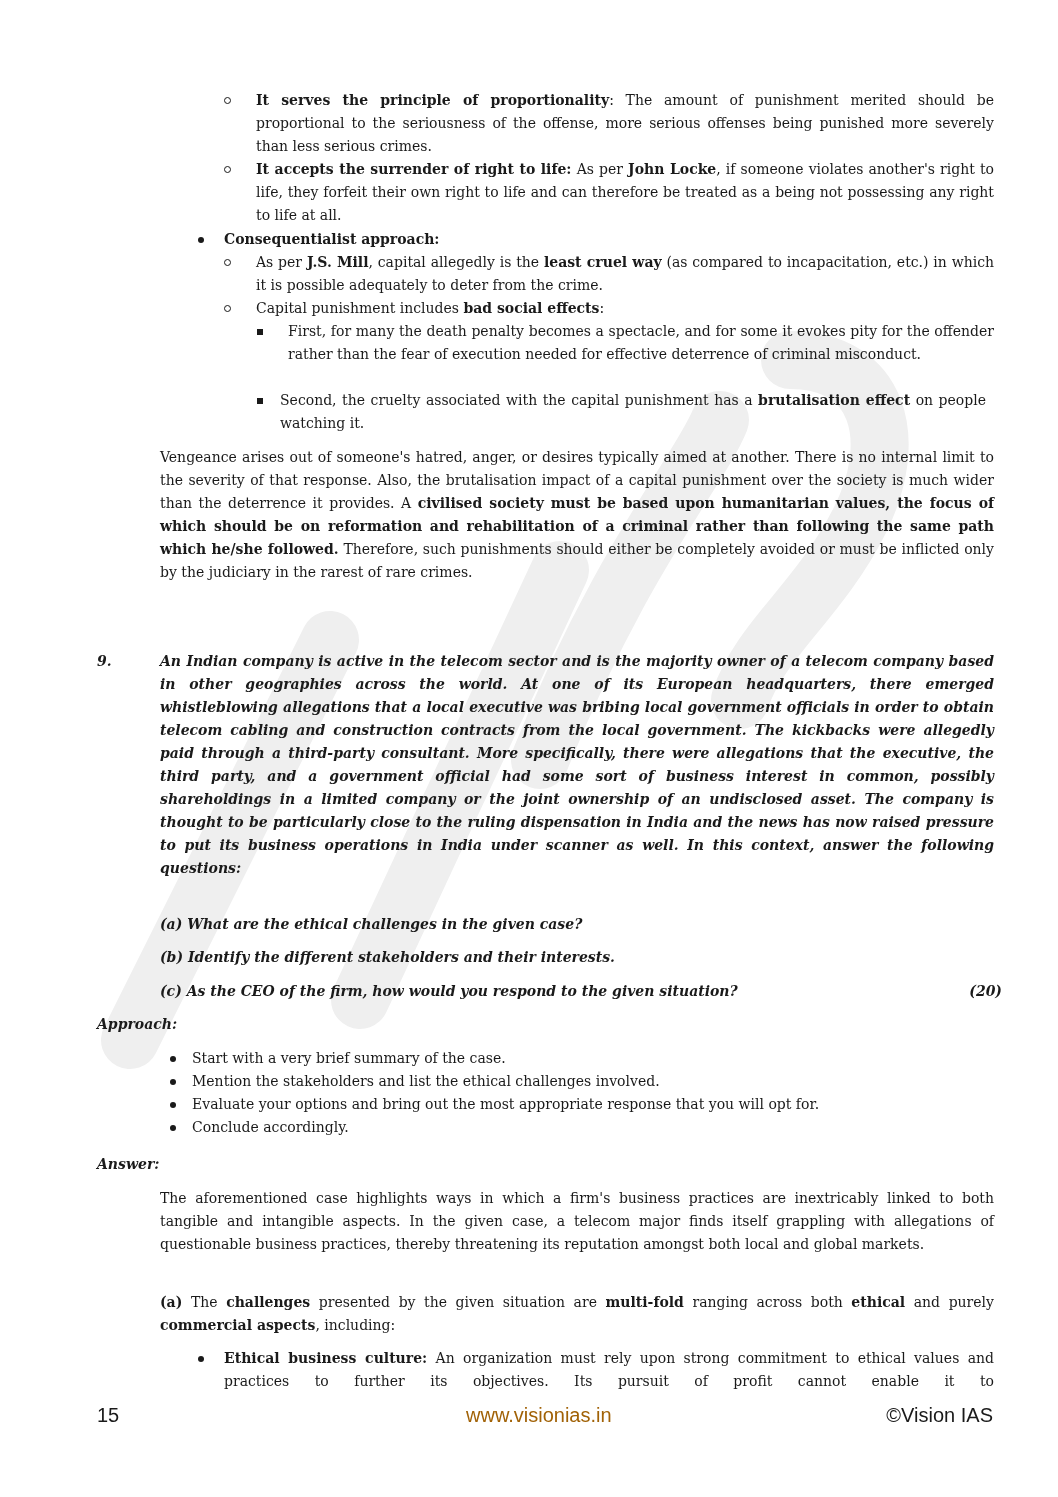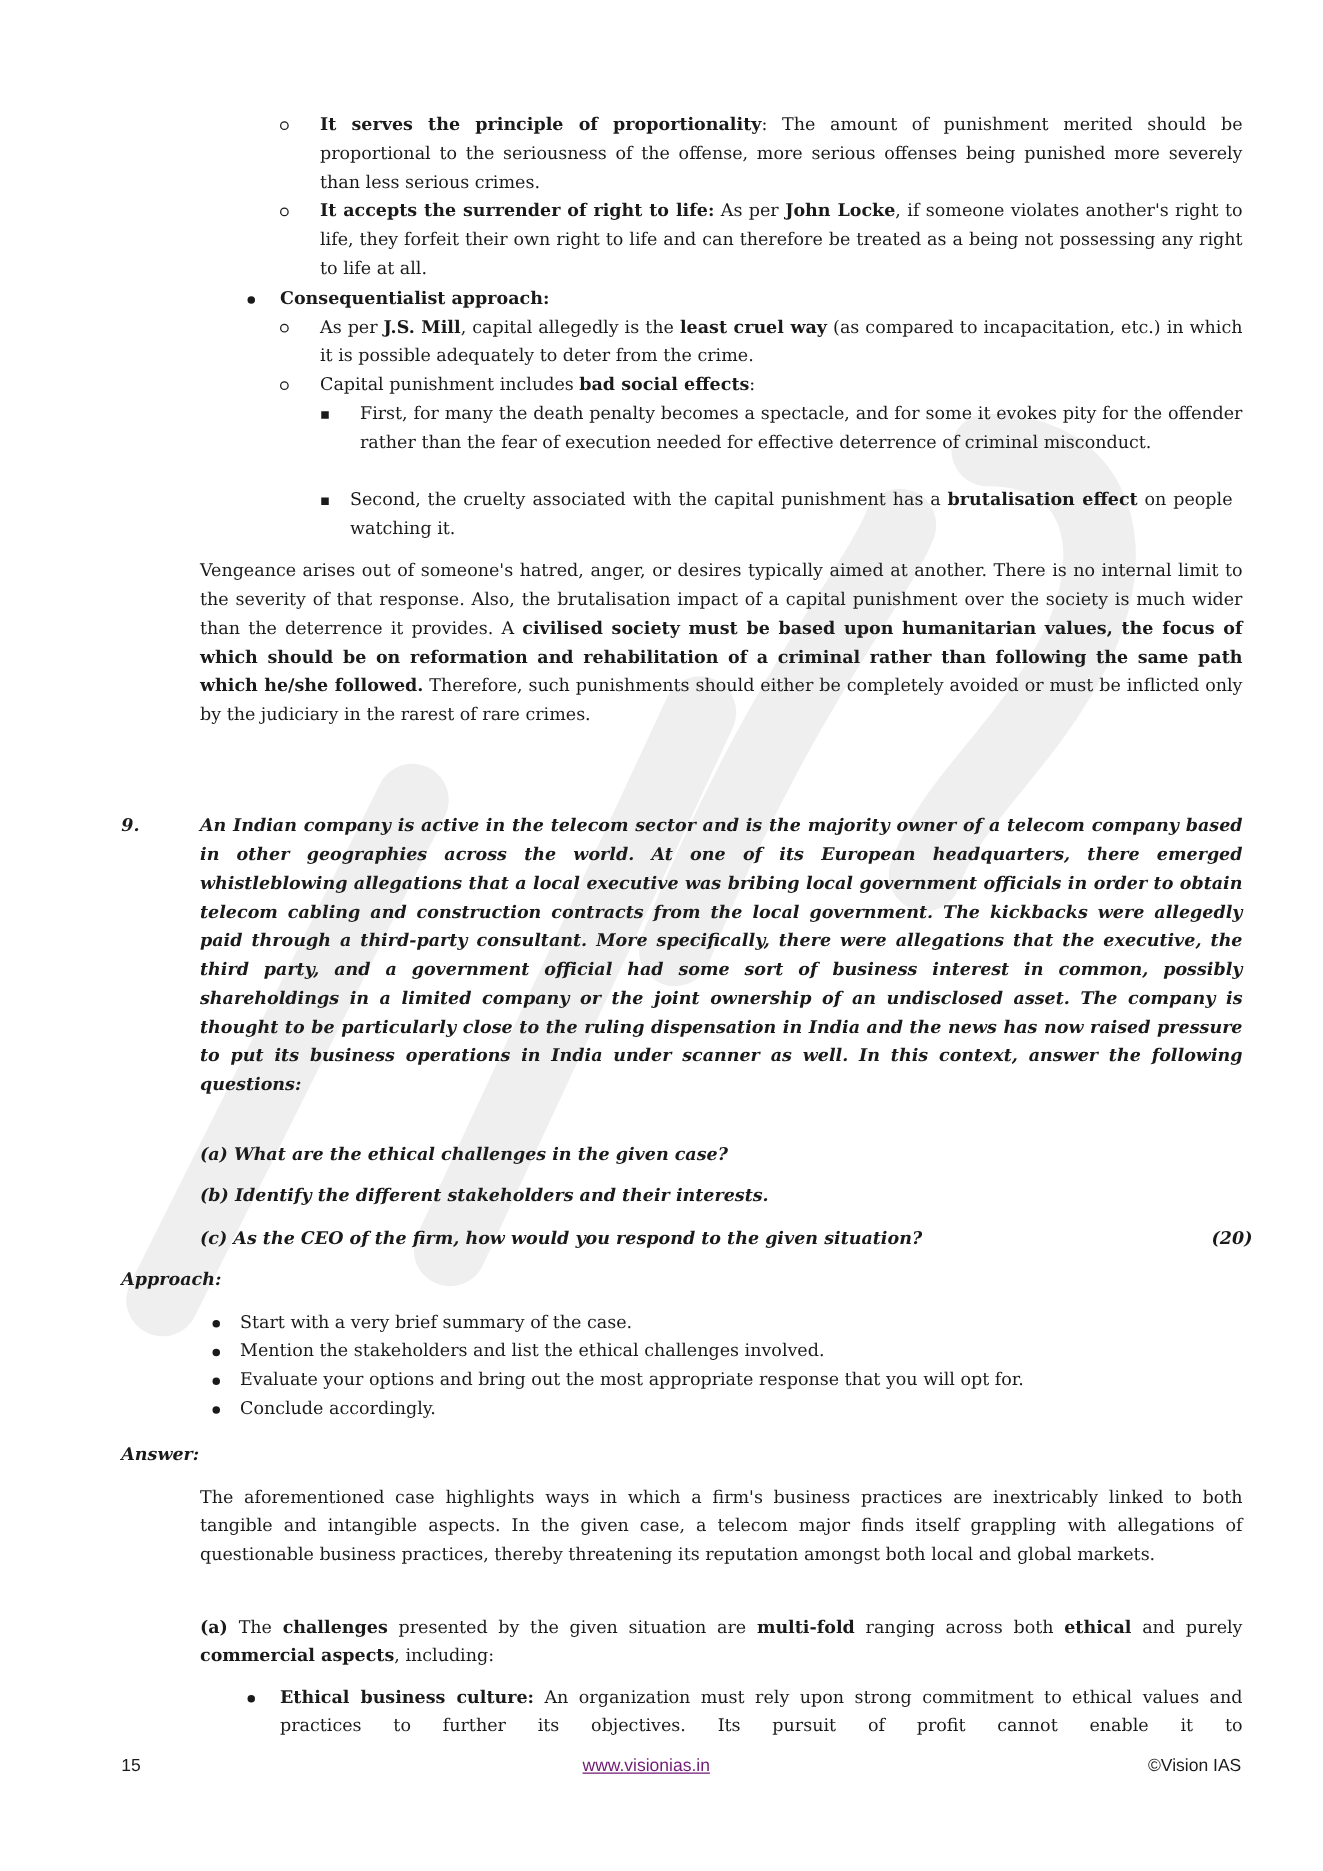--- a/index.html
+++ b/index.html
@@ -8,22 +8,22 @@
       font-family: "DejaVu Serif", "Liberation Serif", serif; color: #1a1a1a;
     }
     .wm { position: absolute; left: 0; top: 0; width: 1058px; height: 1497px; pointer-events: none; z-index: 0; }
     .page { position: absolute; left: 0; top: 0; width: 1058px; height: 1497px; z-index: 1; }
     .p { position: absolute; font-size: 14px; line-height: 23px; text-align: justify; text-align-last: auto; }
     .b { font-weight: bold; }
     .sq { position: absolute; width: 6px; height: 6px; background: #1a1a1a; }
     .dot { position: absolute; width: 6px; height: 6px; border-radius: 50%; background: #1a1a1a; }
     .circ { position: absolute; width: 7px; height: 7px; border-radius: 50%; border: 1.3px solid #1a1a1a; box-sizing: border-box; }
     .q { font-style: italic; font-weight: bold; }
-    .footer { position: absolute; top: 1404px; font-family: "Liberation Sans", sans-serif; font-size: 14px; }
-    .link { color: #701a75; text-decoration: underline; }
+    .footer { position: absolute; top: 1404px; font-family: "Liberation Sans", sans-serif; font-size: 20px; }
+    .link { color: #a16207; }
   </style>
 </head>
 <body>
 
 <svg class="wm" viewBox="0 0 1058 1497">
   <g fill="none" stroke="#efefef" stroke-width="58" stroke-linecap="round">
     <path d="M130 1040 L330 640"></path>
     <path d="M360 1000 L560 570"></path>
     <path d="M540 760 C620 560 700 470 720 420"></path>
     <path d="M790 360 C880 360 900 440 860 520 C820 600 760 640 740 700"></path>

